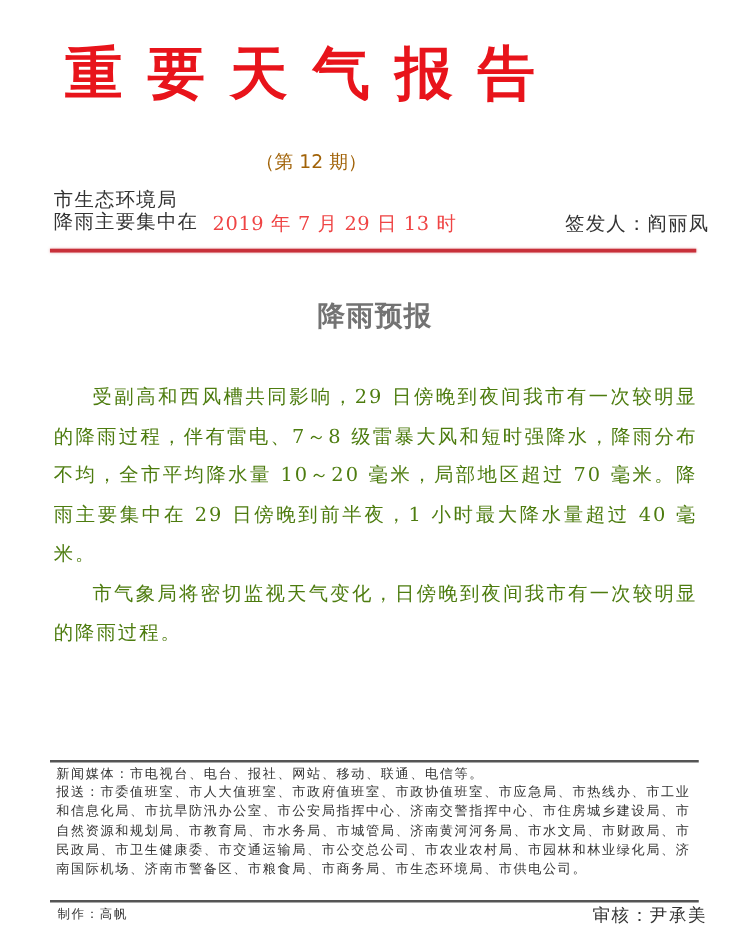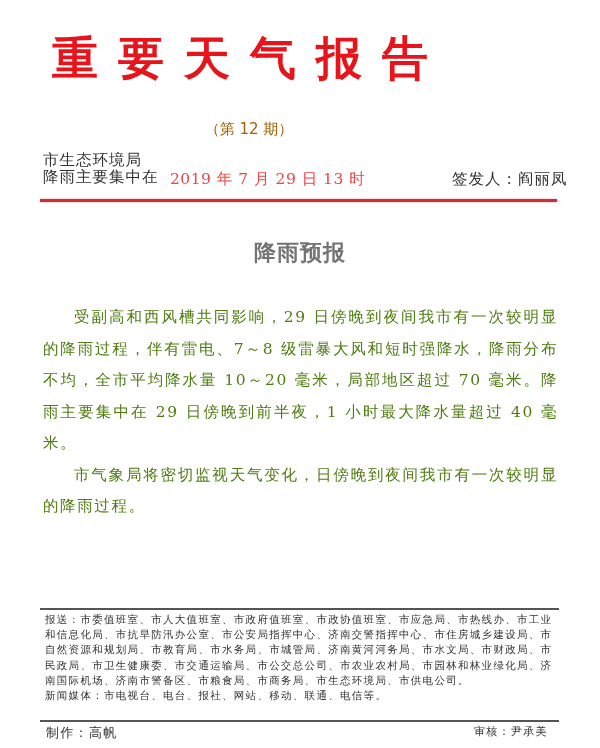--- a/index.html
+++ b/index.html
@@ -11,22 +11,22 @@
   .date { left: 170px; top: 169px; font-size: 15.5px; color: #ef4444; letter-spacing: 0.5px; }
   .signer { left: 430px; top: 169px; font-size: 15.5px; color: #333; letter-spacing: 1px; margin-left: 22px; }
   .redline { left: 40px; top: 199px; width: 517px; height: 3px; background: #c8303a; box-shadow: 0 0 2px rgba(200,48,58,0.5); }
   .title { left: 0; width: 600px; top: 238px; text-align: center; font-size: 22px; font-weight: bold; color: #737373; letter-spacing: 1px; }
   .body { left: 43px; width: 515px; top: 302px; font-size: 15.5px; line-height: 31.5px; color: #4d7c0f; letter-spacing: 1.6px; text-align: justify; }
   .body p { margin: 0; text-indent: 2em; }
   .dist-top { left: 40px; top: 608px; width: 519px; height: 2px; background: #555; }
   .dist { left: 45px; width: 515px; top: 612px; font-size: 10.5px; line-height: 15.2px; color: #333; letter-spacing: 1.3px; font-family: "DejaVu Sans", sans-serif; }
   .dist p { margin: 0; }
   .dist-bottom { left: 40px; top: 720px; width: 519px; height: 2px; background: #555; }
-  .maker { left: 46px; top: 724px; font-size: 13px; color: #333; letter-spacing: 1.3px; font-family: "DejaVu Sans", sans-serif; }
-  .reviewer { left: 474px; top: 724px; font-size: 11px; color: #333; letter-spacing: 1.3px; font-family: "DejaVu Sans", sans-serif; }
+  .maker { left: 46px; top: 724px; font-size: 10px; color: #333; letter-spacing: 1.3px; font-family: "DejaVu Sans", sans-serif; }
+  .reviewer { left: 474px; top: 724px; font-size: 14px; color: #333; letter-spacing: 1.3px; font-family: "DejaVu Sans", sans-serif; }
 </style>
 </head>
 <body>
 
 <div class="abs masthead">重要天气报告</div>
 <div class="abs issue">（第 12 期）</div>
 
 <div class="abs org">
   <div>市生态环境局</div>
   <div>降雨主要集中在</div>
@@ -37,18 +37,18 @@
 
 <div class="abs title">降雨预报</div>
 
 <div class="abs body">
   <p>受副高和西风槽共同影响，29 日傍晚到夜间我市有一次较明显的降雨过程，伴有雷电、7～8 级雷暴大风和短时强降水，降雨分布不均，全市平均降水量 10～20 毫米，局部地区超过 70 毫米。降雨主要集中在 29 日傍晚到前半夜，1 小时最大降水量超过 40 毫米。</p>
   <p>市气象局将密切监视天气变化，日傍晚到夜间我市有一次较明显的降雨过程。</p>
 </div>
 
 <div class="abs dist-top"></div>
 <div class="abs dist">
+  <p>新闻媒体：市电视台、电台、报社、网站、移动、联通、电信等。</p>
   <p>报送：市委值班室、市人大值班室、市政府值班室、市政协值班室、市应急局、市热线办、市工业和信息化局、市抗旱防汛办公室、市公安局指挥中心、济南交警指挥中心、市住房城乡建设局、市自然资源和规划局、市教育局、市水务局、市城管局、济南黄河河务局、市水文局、市财政局、市民政局、市卫生健康委、市交通运输局、市公交总公司、市农业农村局、市园林和林业绿化局、济南国际机场、济南市警备区、市粮食局、市商务局、市生态环境局、市供电公司。</p>
-  <p>新闻媒体：市电视台、电台、报社、网站、移动、联通、电信等。</p>
 </div>
 <div class="abs dist-bottom"></div>
 <div class="abs maker">制作：高帆</div>
 <div class="abs reviewer">审核：尹承美</div>
 
 </body></html>

